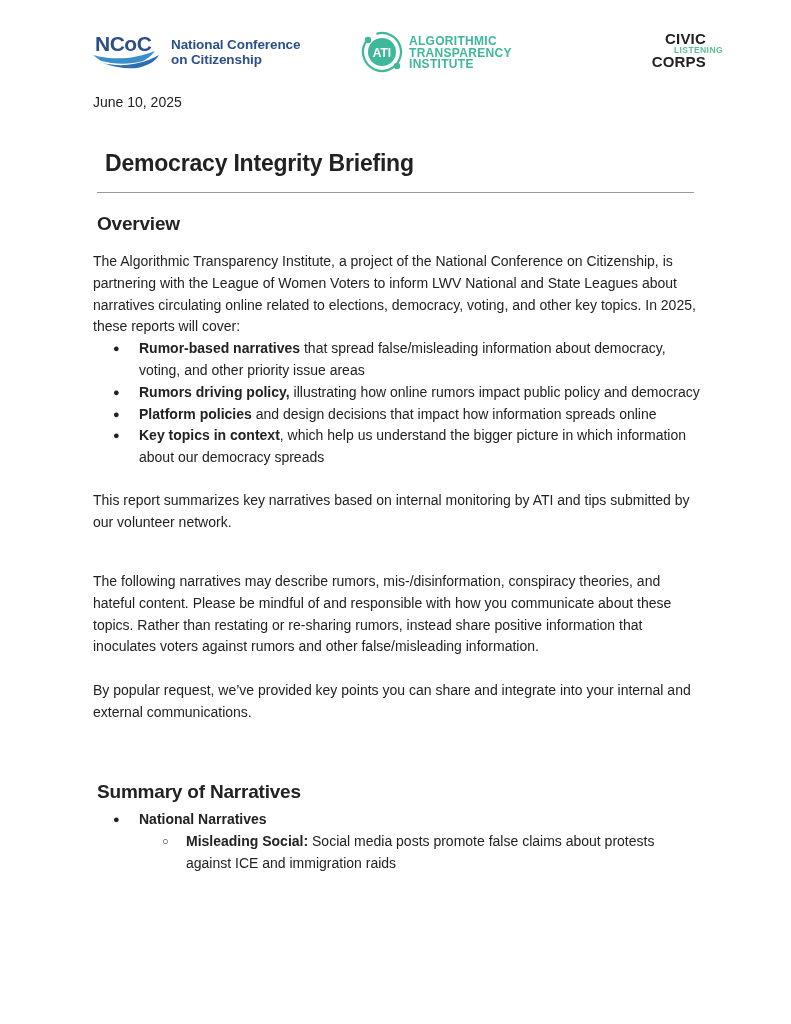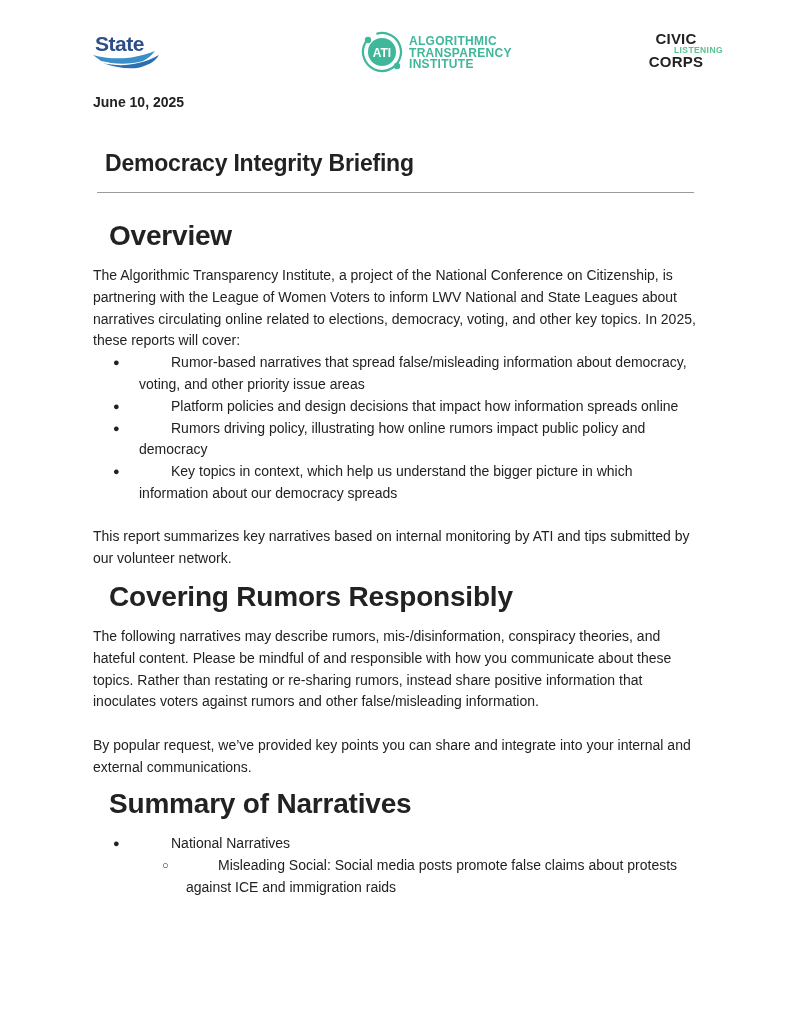--- a/index.html
+++ b/index.html
@@ -12,50 +12,54 @@
   .ncoc-mark .letters { position: absolute; left: 2px; top: -1px; font-family: "Liberation Sans", sans-serif;
       font-weight: bold; font-size: 21px; color: #2c4f8a; letter-spacing: -0.5px; }
   .ncoc-name { position: absolute; left: 78px; top: 5px; font-weight: bold; font-size: 13.5px;
       line-height: 14.5px; color: #2c4f8a; letter-spacing: -0.1px; }
 
   .logo-ati { position: absolute; left: 360px; top: 30px; width: 140px; height: 46px; }
   .ati-mark { position: absolute; left: 0; top: 0; width: 44px; height: 44px; }
   .ati-name { position: absolute; left: 49px; top: 6px; font-size: 12px; line-height: 11.5px;
       color: #3fb79a; font-weight: bold; letter-spacing: 0.3px; }
 
-  .logo-clc { position: absolute; left: 646px; top: 32px; width: 60px; height: 42px; text-align: center; }
+  .logo-clc { position: absolute; left: 646px; top: 32px; width: 60px; height: 42px; text-align: right; }
   .clc-line1, .clc-line3 { font-weight: bold; font-size: 15px; line-height: 14px; color: #222; letter-spacing: 0.2px; }
   .clc-line2 { font-weight: bold; font-size: 8.5px; line-height: 9px; color: #5cc08f; letter-spacing: 0.4px; padding-left: 28px; }
 
   
-  .date { position: absolute; left: 93px; top: 94px; font-size: 14px; color: #222; font-weight: bold; }
+  .date { position: absolute; left: 93px; top: 94px; font-size: 14px; color: #222; }
   .title { position: absolute; left: 93px; top: 138px; font-size: 23px; font-weight: bold; color: #222; margin: 12px; letter-spacing: -0.2px; }
   .rule { position: absolute; left: 97px; top: 192px; width: 597px; height: 0; border-top: 1.5px solid #9a9a9a; }
 
   .section { position: absolute; left: 93px; width: 610px; }
-  h2 { font-size: 28px; font-weight: bold; margin: 16px; color: #222; letter-spacing: -0.2px; line-height: 26px; }
+  h2 { font-size: 19px; font-weight: bold; margin: 4px; color: #222; letter-spacing: -0.2px; line-height: 26px; }
   p { margin: 0; font-size: 14px; line-height: 21.8px; color: #222; }
   ul { margin: 0; padding: 0; list-style: none; }
   li { position: relative; font-size: 14px; line-height: 21.8px; color: #222; }
   ul.l1 > li { padding-left: 46px; }
   ul.l1 > li::before { content: "\25CF"; position: absolute; left: 20px; top: 0; font-size: 11px; }
   ul.l2 > li { padding-left: 93px; }
   ul.l2 > li::before { content: "\25CB"; position: absolute; left: 69px; top: 0; font-size: 11px; }
-  b { font-weight: normal; margin-left: 32px; }
+  b { font-weight: bold; }
 </style>
 </head>
 <body>
 
 <div class="logo-ncoc">
   <div class="ncoc-mark">
-    <span class="letters">State</span>
+    <span class="letters">NCoC</span>
     <svg width="70" height="38" viewBox="0 0 70 38" style="position:absolute;left:0;top:0">
       <path d="M0 22 C 18 27, 40 27, 62 18 C 58 23, 54 26, 50 28 C 36 32, 20 31, 8 28 Z" fill="#3a8fc9"></path>
       <path d="M10 30 C 26 34, 46 33, 66 22 C 62 29, 54 33, 44 35 C 32 36, 20 34, 10 30 Z" fill="#2c6fb0"></path>
     </svg>
+  </div>
+  <div class="ncoc-name">
+    <div>National Conference</div>
+    <div>on Citizenship</div>
   </div>
 </div>
 
 <div class="logo-ati">
   <svg class="ati-mark" viewBox="0 0 44 44">
     <circle cx="22" cy="22" r="19" fill="none" stroke="#3fb79a" stroke-width="2.2" stroke-dasharray="78 12" transform="rotate(-20 22 22)"></circle>
     <circle cx="22" cy="22" r="14" fill="#3fb79a"></circle>
     <circle cx="8" cy="10" r="3.2" fill="#3fb79a"></circle>
     <circle cx="37" cy="36" r="3.2" fill="#3fb79a"></circle>
     <text x="22" y="26.5" text-anchor="middle" font-family="Liberation Sans, sans-serif" font-weight="bold" font-size="12" fill="#ffffff">ATI</text>
@@ -72,32 +76,31 @@
   <div class="clc-line2">LISTENING</div>
   <div class="clc-line3">CORPS</div>
 </div>
 
 <div class="date">June 10, 2025</div>
 <h1 class="title">Democracy Integrity Briefing</h1>
 <div class="rule"></div>
 
 <div class="section" style="top:207px">
   <h2>Overview</h2>
-  <p style="margin-top:6px">The Algorithmic Transparency Institute, a project of the National Conference on Citizenship, is partnering with the League of Women Voters to inform LWV National and State Leagues about narratives circulating online related to elections, democracy, voting, and other key topics. In 2025, these reports will cover:</p>
+  <p style="margin-top:14px">The Algorithmic Transparency Institute, a project of the National Conference on Citizenship, is partnering with the League of Women Voters to inform LWV National and State Leagues about narratives circulating online related to elections, democracy, voting, and other key topics. In 2025, these reports will cover:</p>
   <ul class="l1">
     <li><b>Rumor-based narratives</b><span> that spread false/misleading information about democracy, voting, and other priority issue areas</span></li>
+    <li><b>Rumors driving policy,</b><span> illustrating how online rumors impact public policy and democracy</span></li>
     <li><b>Platform policies</b><span> and design decisions that impact how information spreads online</span></li>
-    <li><b>Rumors driving policy,</b><span> illustrating how online rumors impact public policy and democracy</span></li>
     <li><b>Key topics in context</b><span>, which help us understand the bigger picture in which information about our democracy spreads</span></li>
   </ul>
   <p style="margin-top:21px">This report summarizes key narratives based on internal monitoring by ATI and tips submitted by our volunteer network.</p>
 </div>
 
 <div class="section" style="top:568px">
-  <h2>Covering Rumors Responsibly</h2>
   <p style="margin-top:3px">The following narratives may describe rumors, mis-/disinformation, conspiracy theories, and hateful content. Please be mindful of and responsible with how you communicate about these topics. Rather than restating or re-sharing rumors, instead share positive information that inoculates voters against rumors and other false/misleading information.</p>
   <p style="margin-top:22px">By popular request, we’ve provided key points you can share and integrate into your internal and external communications.</p>
 </div>
 
 <div class="section" style="top:775px">
   <h2>Summary of Narratives</h2>
   <ul class="l1">
     <li>
       <b>National Narratives</b>
     </li>

